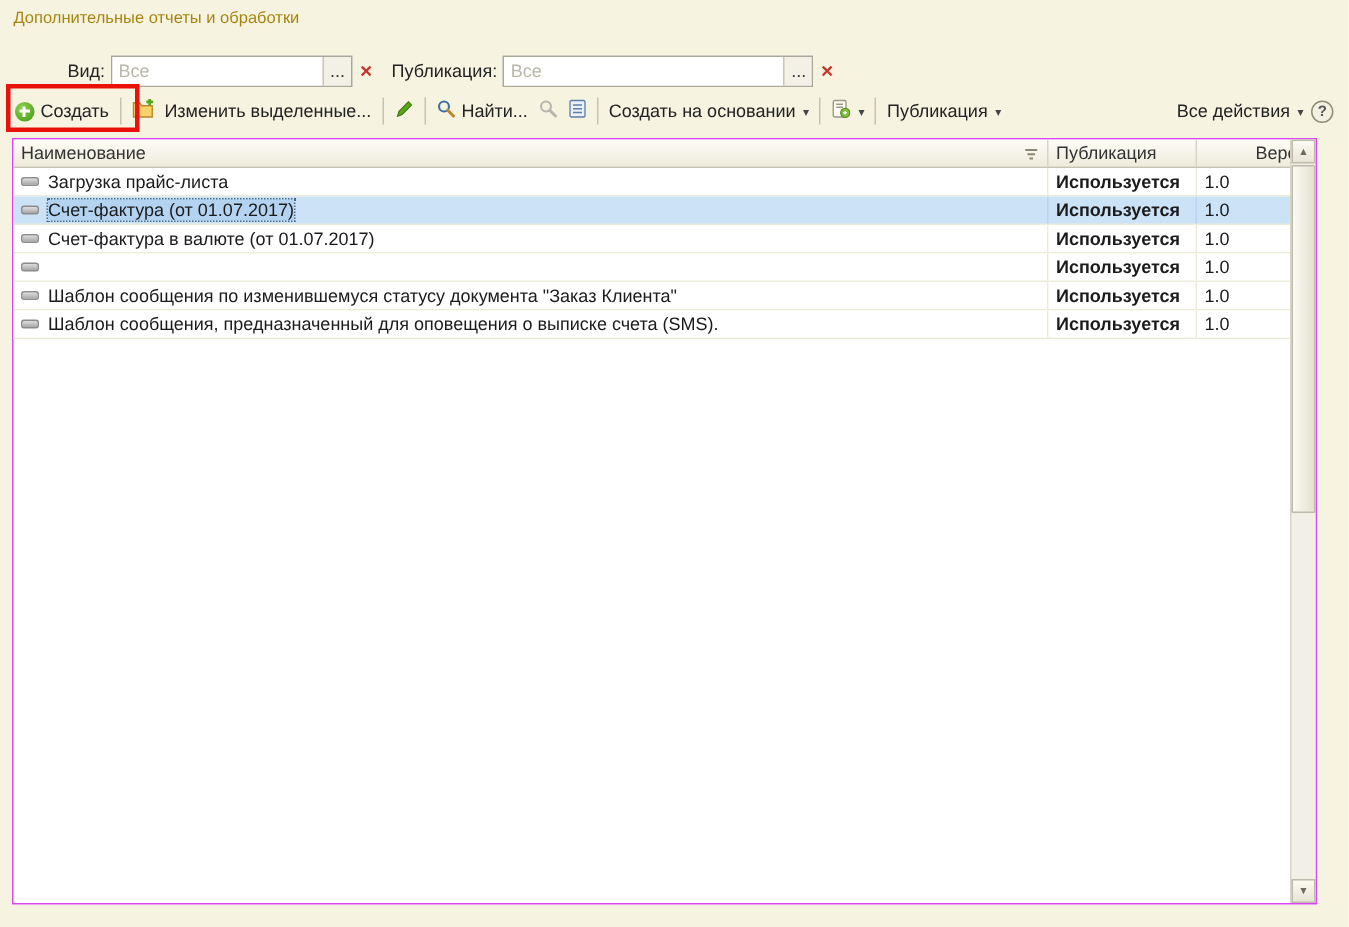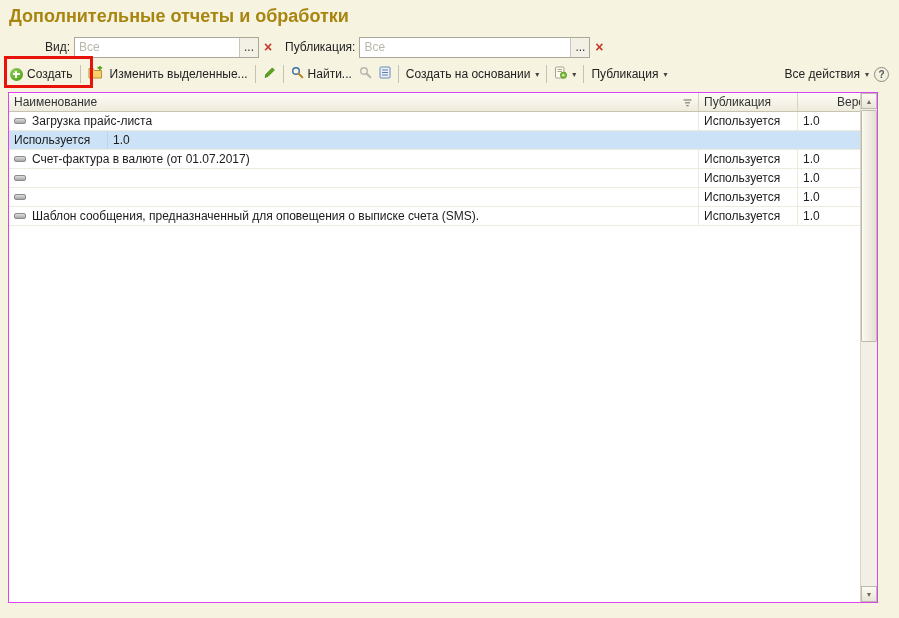--- a/index.html
+++ b/index.html
@@ -8,27 +8,27 @@
     position: relative;
     overflow: hidden;
     background: #F6F3E1;
     font-family: "Liberation Sans", "DejaVu Sans", sans-serif;
     font-size: 12px;
     color: #1b1b1b;
   }
 
   .page-title {
     position: absolute; left: 9px; top: 6px;
-    font-size: 18px; font-weight: bold; color: #A8850F;
+    font-size: 11px; font-weight: normal; color: #A8850F;
   }
 
   
   .filters { position: absolute; left: 8px; top: 36px; height: 22px; display: flex; align-items: center; margin-left: 37px; }
   .flabel { margin-right: 4px; color: #222; }
-  .ffield { display: flex; height: 21px; border: 1px solid #ABA89A; background: #fff; gap: 24px; }
+  .ffield { display: flex; height: 21px; border: 1px solid #ABA89A; background: #fff; }
   .ffield input {
     border: none; outline: none; height: 100%; padding: 0 4px;
     font: inherit; color: #222; background: #fff;
   }
   .ffield input::placeholder { color: #B9B7AA; }
   .in-vid { width: 140px; }
   .in-pub { width: 186px; }
   .fbtn-ellipsis {
     width: 19px; border: none; border-left: 1px solid #C9C6B8;
     background: #F3F1E5; font: inherit; color: #333; cursor: pointer; line-height: 1;
@@ -93,21 +93,21 @@
   .gh.ver  { flex: 1; border-right: none; margin-left: 34px; }
   .sort-ind { position: absolute; right: 5px; top: 4px; }
 
   .gbody { background: #fef9c3; }
   .grow { display: flex; height: 19px; border-bottom: 1px solid #EDEBDD; background: #fff; }
   .gc {
     border-right: 1px solid #EDEBDD; padding: 0 5px;
     white-space: nowrap; overflow: hidden; display: flex; align-items: center;
   }
   .gc.name { width: 690px; gap: 6px; }
-  .gc.pub  { width: 99px; }
+  .gc.pub  { width: 99px; font-weight: bold; }
   .gc.ver  { flex: 1; border-right: none; }
   .row-icon {
     width: 12px; height: 6px; flex: none;
     background: linear-gradient(#DDDDDD, #A8A8A8);
     border: 1px solid #8C8C8C; border-radius: 2px;
   }
   .grow.selected { background: #CBE2F7; }
   .grow.selected .gc { border-right-color: #B9D4EE; border-bottom-color: #B9D4EE; }
   .grow.selected .txt { background: #B3D3F1; outline: 1px dotted #47688C; }
 
@@ -286,20 +286,24 @@
     </div>
     <div class="gc pub">
       <span class="txt2">Используется</span>
     </div>
     <div class="gc ver">
       <span class="txt2">1.0</span>
     </div>
   </div>
 
   <div class="grow selected">
+    <div class="gc name">
+      <span class="row-icon"></span>
+      <span class="txt">Счет-фактура (от 01.07.2017)</span>
+    </div>
     <div class="gc pub">
       <span class="txt2">Используется</span>
     </div>
     <div class="gc ver">
       <span class="txt2">1.0</span>
     </div>
   </div>
 
   <div class="grow">
     <div class="gc name">
@@ -322,20 +326,21 @@
       <span class="txt2">Используется</span>
     </div>
     <div class="gc ver">
       <span class="txt2">1.0</span>
     </div>
   </div>
 
   <div class="grow">
     <div class="gc name">
       <span class="row-icon"></span>
+      <span class="txt">Шаблон сообщения по изменившемуся статусу документа "Заказ Клиента"</span>
     </div>
     <div class="gc pub">
       <span class="txt2">Используется</span>
     </div>
     <div class="gc ver">
       <span class="txt2">1.0</span>
     </div>
   </div>
 
   <div class="grow">

